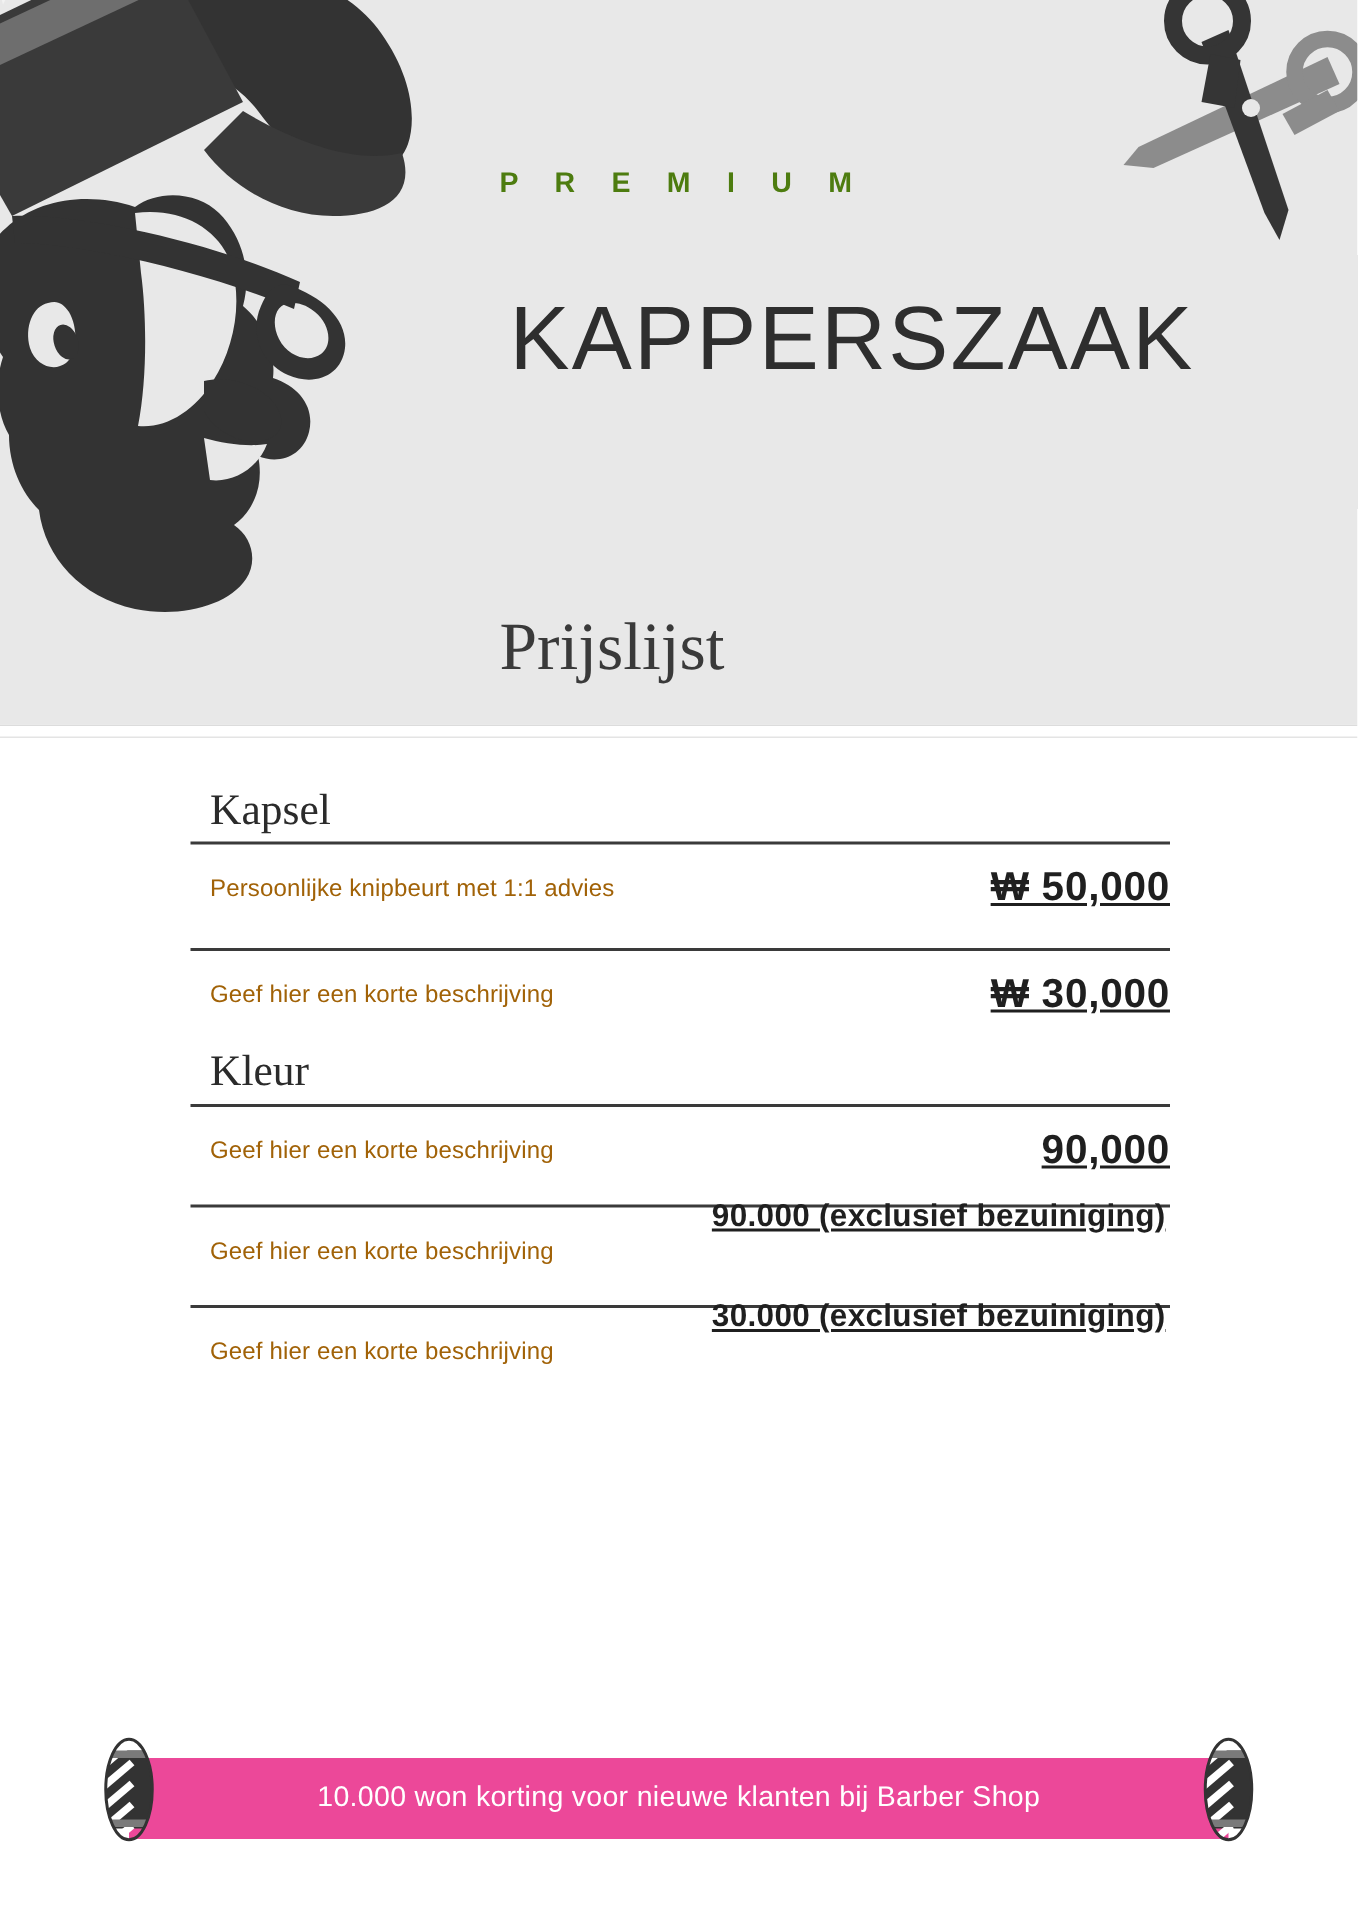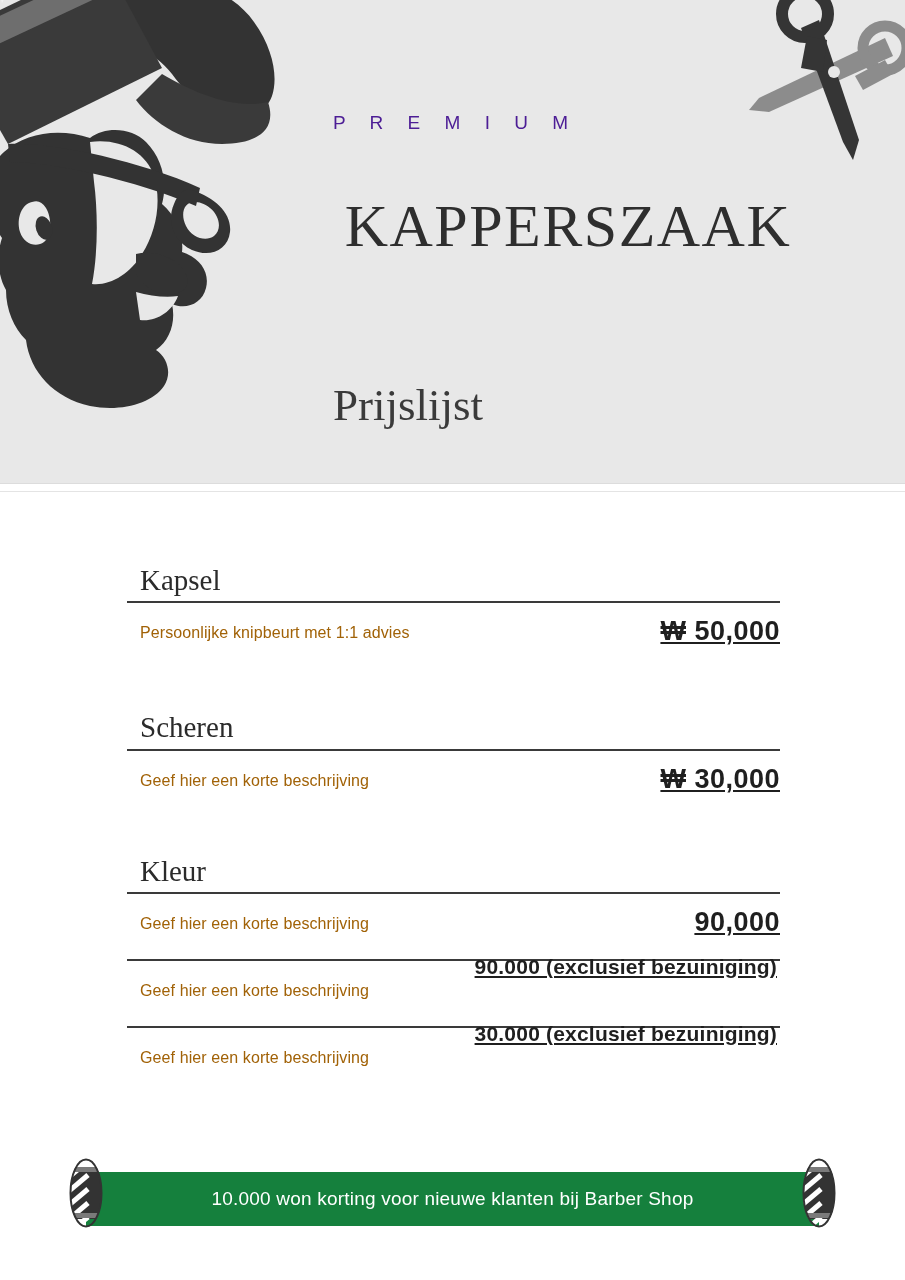--- a/index.html
+++ b/index.html
@@ -22,42 +22,42 @@
     background:#ffffff;
     border-top:1px solid #dcdcdc;
     border-bottom:1px solid #e4e4e4;
   }
   .barber-art { position:absolute; left:-14px; top:-8px; width:330px; height:430px; }
   .scissors-art { position:absolute; left:735px; top:-6px; width:175px; height:175px; }
 
   .header-text { position:absolute; left:333px; top:0; width:470px; height:483px; }
   .premium {
     position:absolute; left:0; top:112px;
-    font-size:19px; letter-spacing:9.5px; color:#4c1d95; font-weight:400;
+    font-size:19px; letter-spacing:9.5px; color:#4d7c0f; font-weight:700;
     font-family:"Liberation Sans", sans-serif;
   }
   .brand {
     position:absolute; left:0; top:196px; width:470px;
-    font-family:Liberation Serif, serif;
+    font-family:Liberation Sans, sans-serif;
     font-size:60px; line-height:1; letter-spacing:1.5px;
     color:#2e2e2e; font-weight:400; text-align:center;
   }
   .subtitle {
-    position:absolute; left:0; top:381px;
+    position:absolute; left:0; top:407px;
     font-family:"Liberation Serif", serif;
     font-size:45px; line-height:1.1; color:#3a3a3a; font-weight:400;
   }
 
   
   .list { position:absolute; left:127px; top:522px; width:653px; }
   .row { position:relative; }
   .row-title {
     font-family:"Liberation Serif", serif;
     font-size:29px; line-height:1.25; color:#2b2b2b;
-    padding-left:13px; font-weight:400;margin-top:40px;
+    padding-left:13px; font-weight:400;
   }
   .rule { height:0; border-top:2px solid #3a3a3a; margin-top:3px; }
   .row-body { position:relative; height:62px; }
   .row-desc {
     position:absolute; left:13px; top:21px;
     font-size:16px; color:#a16207; letter-spacing:.1px;
     font-family:"Liberation Sans", sans-serif;
   }
   .row-price {
     position:absolute; right:0; top:13px;
@@ -70,21 +70,21 @@
   .row.r1 .row-body { height:66px; }
   .row.r2 .row-body { height:62px; }
   .row.r3 .row-body { height:62px; }
   .row.r4 .row-body { height:62px; }
   .row.r5 .row-body { height:62px; }
 
   
   .footer { position:absolute; left:0; top:1166px; width:905px; height:66px; }
   .banner {
     position:absolute; left:86px; top:6px; width:733px; height:54px;
-    background:#15803d;
+    background:#ec4899;
   }
   .banner-text {
     position:absolute; left:0; top:0; width:733px; height:54px;
     display:flex; align-items:center; justify-content:center;
     color:#ffffff; font-size:19px; letter-spacing:.2px;
     font-family:"Liberation Sans", sans-serif;
   }
   .pole { position:absolute; top:-9px; width:36px; height:72px; }
   .pole.left { left:68px; }
   .pole.right { left:801px; }
@@ -177,21 +177,20 @@
     <div class="row r1">
       <div class="row-title">Kapsel</div>
       <div class="rule"></div>
       <div class="row-body">
         <div class="row-desc">Persoonlijke knipbeurt met 1:1 advies</div>
         <div class="row-price">₩ 50,000</div>
       </div>
     </div>
 
     <div class="row r2">
-      <div class="row-title">Scheren</div>
       <div class="rule"></div>
       <div class="row-body">
         <div class="row-desc">Geef hier een korte beschrijving</div>
         <div class="row-price">₩ 30,000</div>
       </div>
     </div>
 
     <div class="row r3">
       <div class="row-title">Kleur</div>
       <div class="rule"></div>

